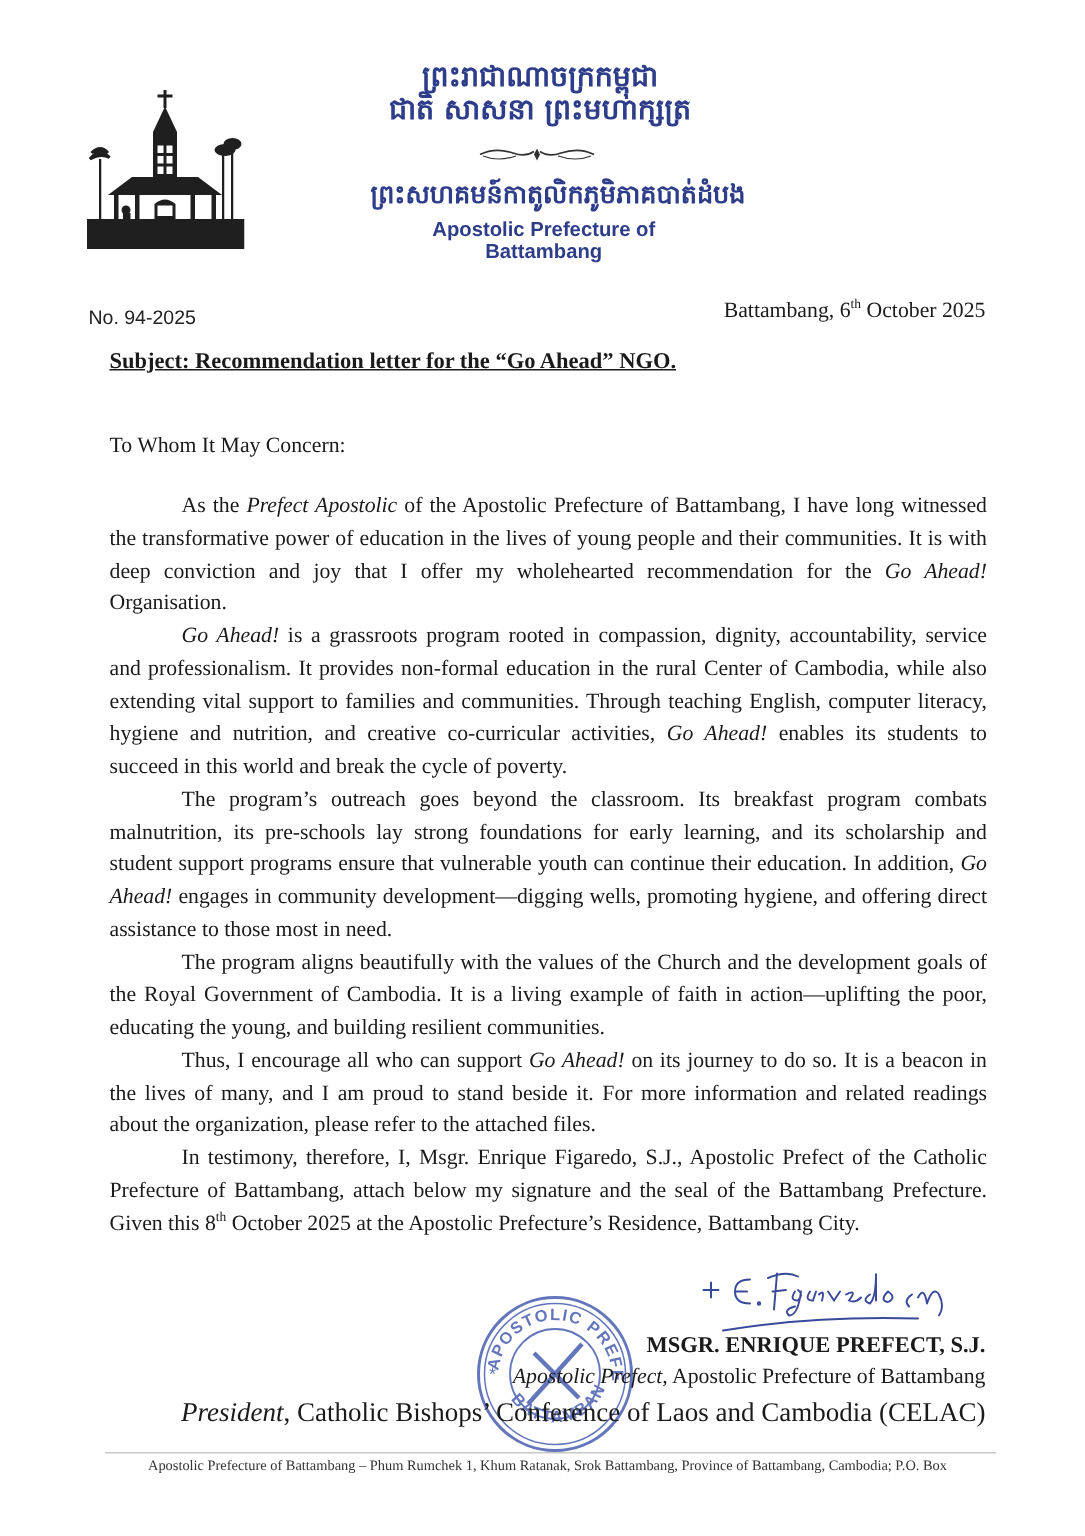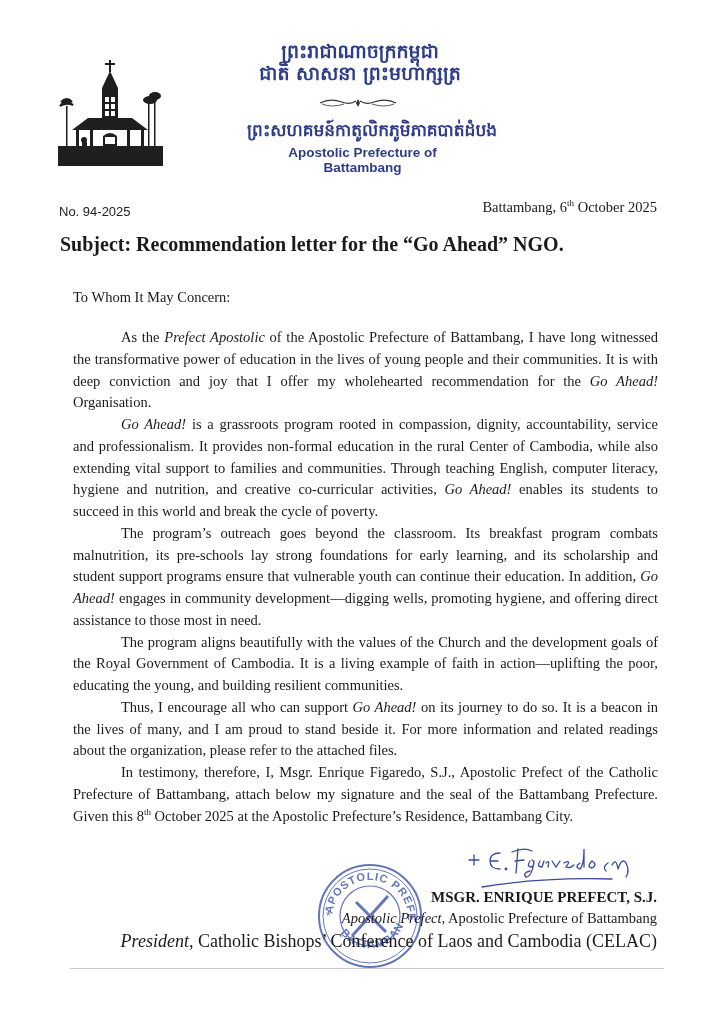--- a/index.html
+++ b/index.html
@@ -9,21 +9,21 @@
   .logo { left: 58px; top: 58px; width: 105px; height: 110px; }
   .ref-no { left: 59px; top: 171px; font-family: "Liberation Sans", "DejaVu Sans", sans-serif; font-size: 13px; color: #222; margin-top: 33px; }
   .khmer { font-family: "DejaVu Sans", "Liberation Sans", sans-serif; color: #2e3d8a; text-align: center; }
   .kh1 { left: 240px; top: 40px; width: 240px; font-size: 19px; line-height: 22px; font-weight: bold; }
   .kh2 { left: 240px; top: 62px; width: 240px; font-size: 19px; line-height: 22px; font-weight: bold; }
   .flourish { left: 318px; top: 96px; width: 80px; height: 14px; }
   .kh3 { left: 222px; top: 119px; width: 300px; font-size: 17px; line-height: 22px; font-weight: bold; }
   .org-en { left: 250px; top: 145px; width: 225px; text-align: center; font-family: "Liberation Sans", "DejaVu Sans", sans-serif; font-size: 13.5px; font-weight: bold; color: #2e3d8a; }
   .place-date { right: 66px; top: 199px; font-size: 14.5px; }
   sup { font-size: 9px; line-height: 0; vertical-align: super; }
-  .subject { left: 60px; top: 233px; font-size: 20px; font-weight: bold; }
+  .subject { left: 73px; top: 233px; font-size: 15px; font-weight: bold; text-decoration: underline; }
   .salutation { left: 73px; top: 289px; font-size: 14.5px; }
   .body { left: 73px; top: 327px; width: 585px; font-size: 14.5px; line-height: 21.75px; }
   .body p { margin: 0; text-align: justify; text-indent: 48px; }
   .body em { font-style: italic; }
   .signature { left: 462px; top: 843px; width: 185px; height: 50px; }
   .stamp { left: 316px; top: 862px; width: 108px; height: 108px; opacity: 0.85; }
   .sig-name { right: 66px; top: 889px; font-size: 15px; font-weight: bold; }
   .sig-title1 { right: 66px; top: 910px; font-size: 14.5px; }
   .sig-title2 { right: 66px; top: 931px; font-size: 18px; }
   .footer-rule { left: 70px; top: 968px; width: 594px; height: 1px; background: #c8c8c8; }
@@ -141,13 +141,14 @@
     </g>
   </svg>
 </div>
 
 <div class="abs sig-name">MSGR. ENRIQUE PREFECT, S.J.</div>
 <div class="abs sig-title1"><em>Apostolic Prefect,</em><span> Apostolic Prefecture of Battambang</span></div>
 <div class="abs sig-title2"><em>President</em><span>, Catholic Bishops’ Conference of Laos and Cambodia (CELAC)</span></div>
 
 <div class="abs footer-rule"></div>
 <div class="abs footer">
+  <div>Apostolic Prefecture of Battambang – Phum Rumchek 1, Khum Ratanak, Srok Battambang, Province of Battambang, Cambodia; P.O. Box</div>
 </div>
 
 </body></html>

